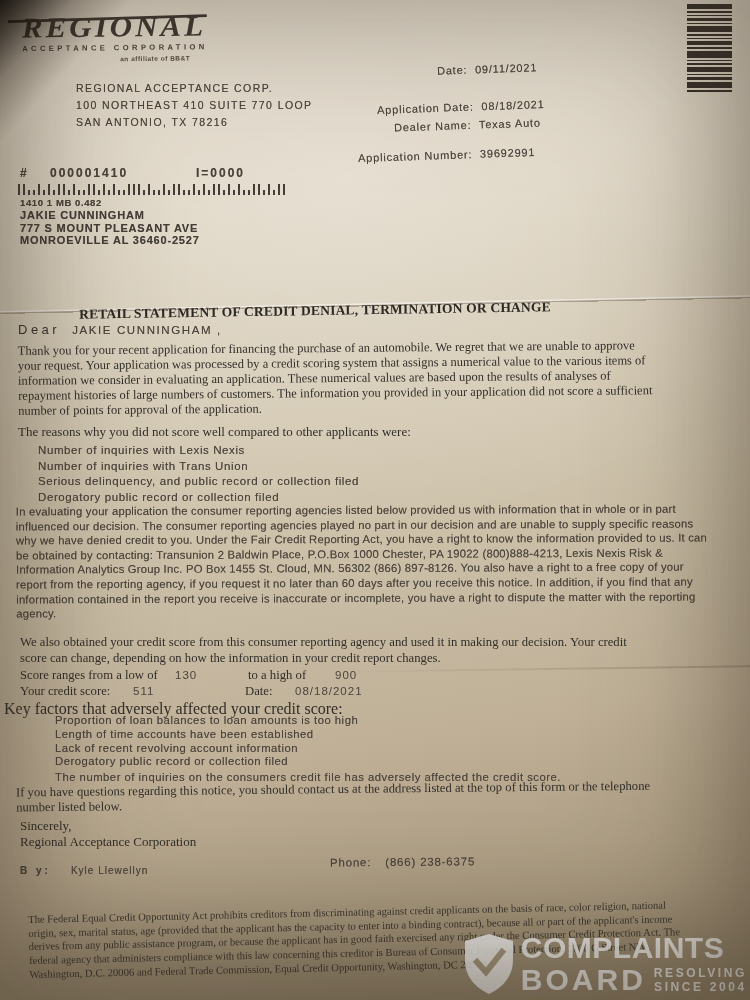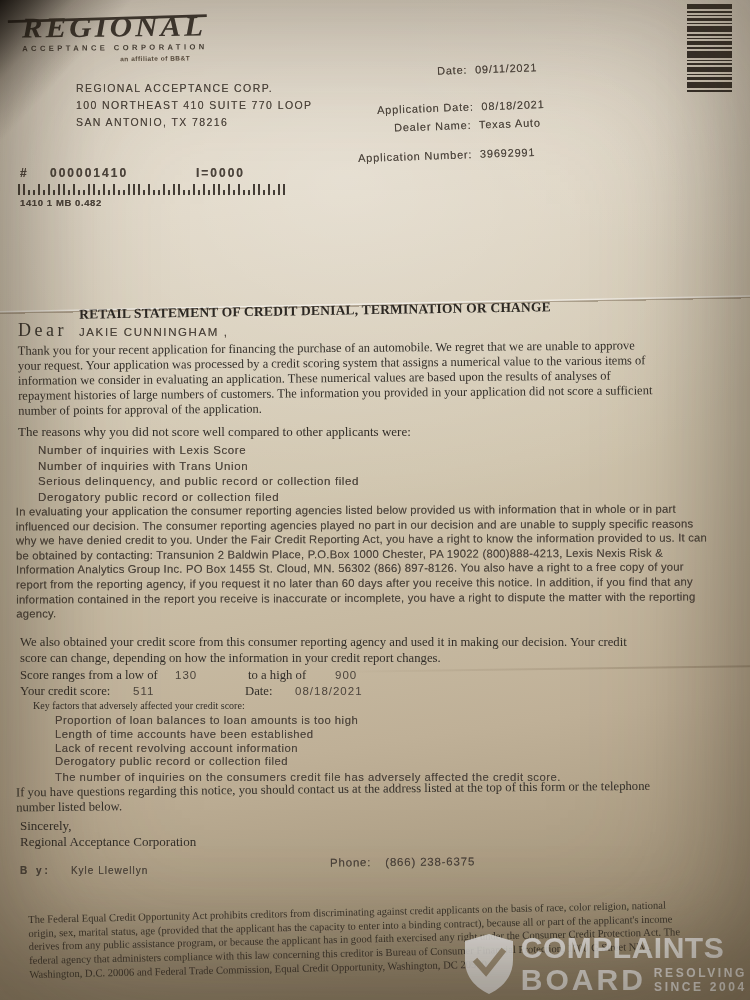--- a/index.html
+++ b/index.html
@@ -51,39 +51,39 @@
   .mailline .sp2{display:inline-block;width:146px;}
   .postnet{left:18px;top:182px;height:13px;display:flex;align-items:flex-end;}
   .postnet .pbar{width:2px;margin-right:3px;background:#453e37;}
   .sortline{left:20px;top:197px;font-size:9.5px;font-weight:700;letter-spacing:0.6px;}
   .recipient{left:20px;top:209px;font-size:11px;line-height:12.5px;font-weight:700;letter-spacing:0.8px;color:#443e38;}
 
   
   .title{left:30px;top:303px;width:570px;text-align:center;font-weight:700;font-size:13.5px;
     letter-spacing:0.2px;transform:rotate(-0.9deg);color:#2c2823;}
   .salutation{left:18px;top:320px;white-space:nowrap;}
-  .salutation .sal-prefix{font-family:Liberation Serif, serif;font-size:18px;letter-spacing:3.5px;color:#37332d;}
+  .salutation .sal-prefix{font-family:Liberation Sans, sans-serif;font-size:13px;letter-spacing:3.5px;color:#37332d;}
   .salutation .sal-name{font-size:11.5px;letter-spacing:1.6px;margin-left:12px;color:#4c443c;}
   .para{margin:0;}
   .p1{left:18px;top:341px;width:642px;font-size:12.5px;line-height:14.9px;transform:rotate(-0.5deg);}
   .reasons-intro{left:18px;top:424px;font-size:13px;}
   .reasons{left:38px;top:443px;list-style:none;margin:0;padding:0;font-size:11.5px;line-height:15.6px;letter-spacing:0.6px;}
   .p2{left:16px;top:503px;width:694px;font-size:11.3px;line-height:14.6px;letter-spacing:0.2px;transform:rotate(-0.25deg);}
   .p3{left:20px;top:635px;width:614px;font-size:12.7px;line-height:15.6px;}
   .score-range{left:20px;top:668px;font-size:12.7px;white-space:nowrap;}
   .score-range .w1{display:inline-block;width:155px;}
   .score-range .num{font-family:"Liberation Sans",sans-serif;font-size:11.5px;letter-spacing:1px;color:#4c443c;}
   .score-range .w2{display:inline-block;width:73px;}
   .score-range .w3{display:inline-block;width:87px;}
   .score-line{left:20px;top:684px;font-size:12.7px;white-space:nowrap;}
   .score-line .w1{display:inline-block;width:113px;}
   .score-line .w2{display:inline-block;width:112px;}
   .score-line .w3{display:inline-block;width:50px;}
   .score-line .num{font-family:"Liberation Sans",sans-serif;font-size:11.5px;letter-spacing:1px;color:#4c443c;}
-  .key-intro{left:33px;top:700px;font-size:10px;}
+  .key-intro{left:4px;top:700px;font-size:16px;}
   .factors{left:55px;top:714px;list-style:none;margin:0;padding:0;font-size:11.3px;line-height:13.8px;letter-spacing:0.5px;}
   .inquiries-note{left:55px;top:771px;font-size:11.3px;letter-spacing:0.5px;}
   .closing{left:16px;top:782px;width:648px;font-size:12.7px;line-height:14.6px;transform:rotate(-0.6deg);}
   .sincerely{left:20px;top:818px;font-size:13px;}
   .company{left:20px;top:834px;font-size:13px;}
   .byline{left:20px;top:865px;font-size:10px;white-space:nowrap;text-align:right;}
   .byline .by-label{font-weight:700;letter-spacing:3px;}
   .byline .by-name{margin-left:20px;letter-spacing:1px;}
   .phoneline{left:330px;top:856px;font-size:11.5px;letter-spacing:0.8px;white-space:nowrap;transform:rotate(-0.5deg);}
   .phoneline .pv{margin-left:14px;}
@@ -209,34 +209,39 @@
       <div class="pbar" style="height: 5px;"></div>
       <div class="pbar" style="height: 11px;"></div>
       <div class="pbar" style="height: 11px;"></div>
       <div class="pbar" style="height: 5px;"></div>
       <div class="pbar" style="height: 11px;"></div>
       <div class="pbar" style="height: 5px;"></div>
       <div class="pbar" style="height: 11px;"></div>
       <div class="pbar" style="height: 11px;"></div>
     </div>
   <div class="abs sortline dm">1410 1 MB 0.482</div>
+  <div class="abs recipient dm">
+    <div>JAKIE  CUNNINGHAM</div>
+    <div>777 S MOUNT PLEASANT AVE</div>
+    <div>MONROEVILLE AL 36460-2527</div>
+  </div>
 
   <div class="crease crease1"></div>
 
   <div class="abs title serif">RETAIL STATEMENT OF CREDIT DENIAL, TERMINATION OR CHANGE</div>
 
   <div class="abs salutation">
     <span class="sal-prefix">Dear</span><span class="sal-name dm">JAKIE CUNNINGHAM ,</span>
   </div>
 
   <p class="abs para serif p1">Thank you for your recent application for financing the purchase of an automobile.  We regret that we are unable to approve your request. Your application was processed by a credit scoring system that assigns a numerical value to the various items of information we consider in evaluating an application. These numerical values are based upon the results of analyses of repayment histories of large numbers of customers. The information you provided in your application did not score a sufficient number of points for approval of the application.</p>
 
   <div class="abs reasons-intro serif">The reasons why you did not score well compared to other applicants were:</div>
   <ul class="abs reasons dm">
-    <li>Number of inquiries with Lexis Score</li>
+    <li>Number of inquiries with Lexis Nexis</li>
     <li>Number of inquiries with Trans Union</li>
     <li>Serious delinquency, and public record or collection filed</li>
     <li>Derogatory public record or collection filed</li>
   </ul>
 
   <p class="abs para dm p2">In evaluating your application the consumer reporting agencies listed below provided us with information that in whole or in part influenced our decision. The consumer reporting agencies played no part in our decision and are unable to supply specific reasons why we have denied credit to you. Under the Fair Credit Reporting Act, you have a right to know the information provided to us. It can be obtained by contacting: Transunion 2 Baldwin Place, P.O.Box 1000  Chester, PA 19022 (800)888-4213, Lexis Nexis Risk &amp; Information Analytics Group Inc. PO Box 1455 St. Cloud, MN. 56302 (866) 897-8126. You also have a right to a free copy of your report from the reporting agency, if you request it no later than 60 days after you receive this notice. In addition, if you find that any information contained in the report you receive is inaccurate or incomplete, you have a right to dispute the matter with the reporting agency.</p>
 
   <p class="abs para serif p3">We also obtained your credit score from this consumer reporting agency and used it in making our decision.  Your credit score can change, depending on how the information in your credit report changes.</p>
 
   <div class="abs score-range serif">

